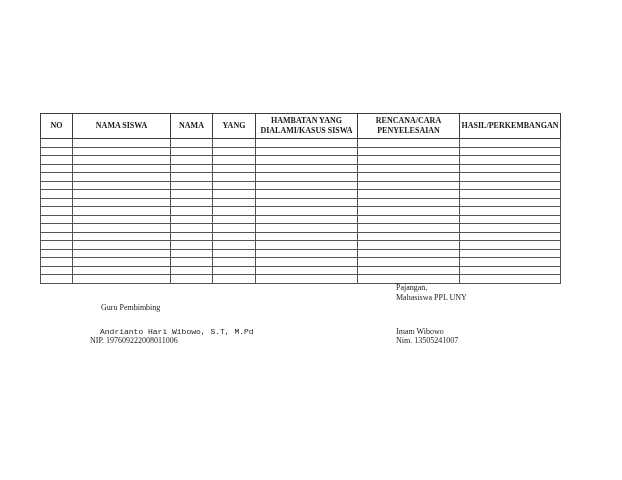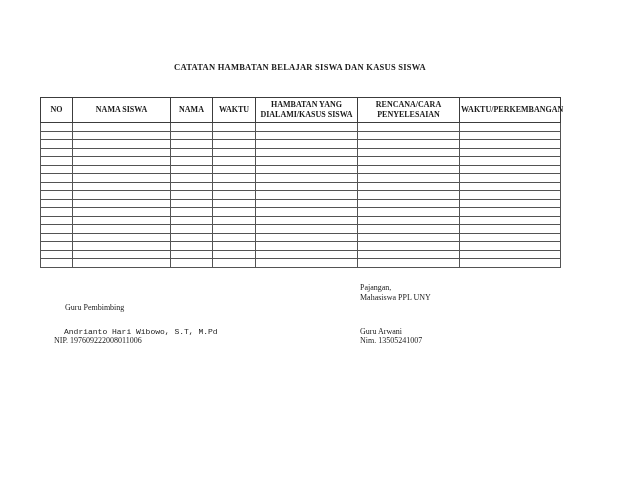--- a/index.html
+++ b/index.html
@@ -26,21 +26,21 @@
     left: 40px;
     width: 520px;
     text-align: center;
     font-weight: bold;
     font-size: 8.5px;
     letter-spacing: 0.25px;
     color: #1a1a1a;
   }
   table.record-table {
     position: absolute;
-    top: 97px;
+    top: 113px;
     left: 40px;
     width: 520px;
     border-collapse: collapse;
     table-layout: fixed;
     border: 1.5px solid #2e2e2e;
   }
   table.record-table th {
     border: 1px solid #3c3c3c;
     font-size: 8px;
     font-weight: bold;
@@ -56,57 +56,57 @@
     border: 1px solid #545454;
     height: 7.5px;
     padding: 0;
   }
   .sig-line {
     position: absolute;
     font-size: 8px;
     line-height: 9px;
     color: #222;
     white-space: nowrap;
+    margin-left: 36px;
   }
   .sig-right-place   { left: 360px; top: 283px; }
   .sig-right-role    { left: 360px; top: 292.5px; text-align: right; }
   .sig-left-role     { left: 65px;  top: 303px; }
   .sig-left-name     { left: 64px;  top: 327px; font-family: Liberation Mono, monospace; }
   .sig-left-id       { left: 54px;  top: 336px; }
   .sig-right-name    { left: 360px; top: 327px; }
   .sig-right-id      { left: 360px; top: 336px; }
 </style>
 </head>
 <body>
 
 <div class="page">
 
-  <div class="doc-title">CATATAN HAMBATAN BELAJAR SISWA DAN KASUS SISWA</div>
 
   <table class="record-table">
     <colgroup>
       <col style="width:32px">
       <col style="width:98px">
       <col style="width:42px">
       <col style="width:43px">
       <col style="width:102px">
       <col style="width:102px">
       <col style="width:101px">
     </colgroup>
     <thead>
       <tr>
         <th>NO</th>
         <th>NAMA SISWA</th>
         <th>NAMA</th>
-        <th>WAKTU</th>
+        <th>YANG</th>
         <th>HAMBATAN YANG
 DIALAMI/KASUS SISWA</th>
         <th>RENCANA/CARA
 PENYELESAIAN</th>
-        <th>WAKTU/PERKEMBANGAN</th>
+        <th>HASIL/PERKEMBANGAN</th>
       </tr>
     </thead>
     <tbody>
         <tr>
           <td></td>
           <td></td>
           <td></td>
           <td></td>
           <td></td>
           <td></td>
@@ -262,17 +262,17 @@
   <div class="sig-line sig-right-place">Pajangan,</div>
 
   <div class="sig-line sig-right-role">Mahasiswa PPL UNY</div>
 
   <div class="sig-line sig-left-role">Guru Pembimbing</div>
 
   <div class="sig-line sig-left-name">Andrianto Hari Wibowo, S.T, M.Pd</div>
 
   <div class="sig-line sig-left-id">NIP. 197609222008011006</div>
 
-  <div class="sig-line sig-right-name">Guru Arwani</div>
+  <div class="sig-line sig-right-name">Imam Wibowo</div>
 
   <div class="sig-line sig-right-id">Nim. 13505241007</div>
 
 </div>
 
 </body></html>

